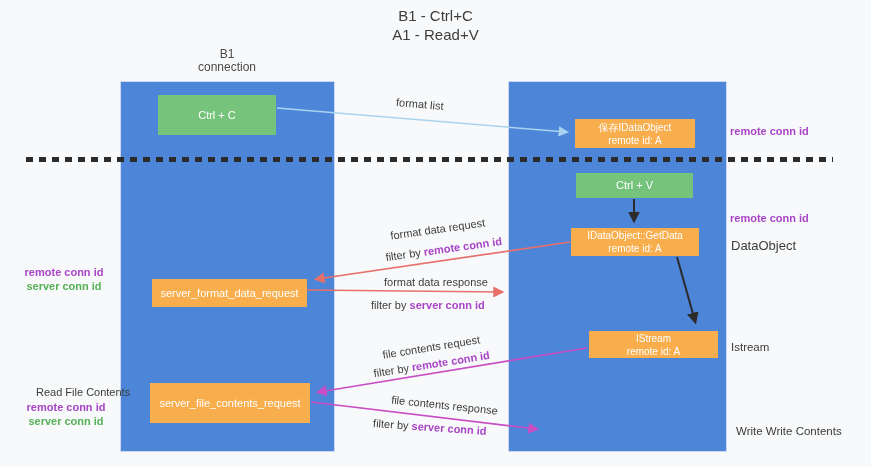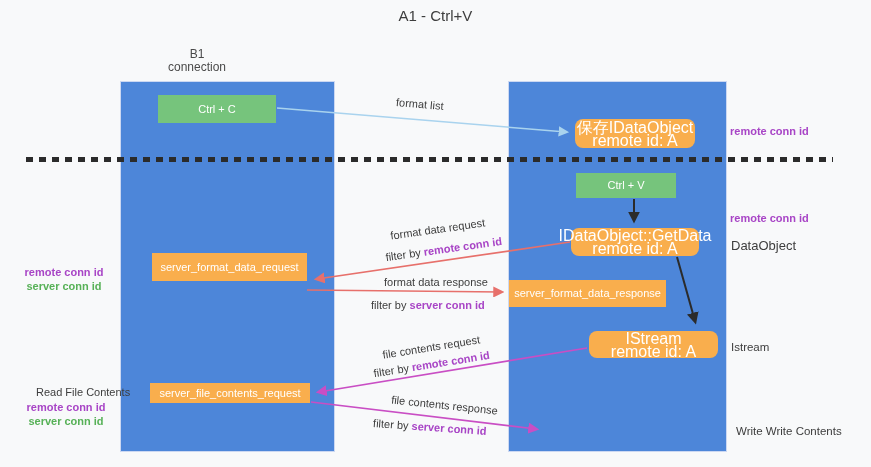--- a/index.html
+++ b/index.html
@@ -40,21 +40,21 @@
   .box{
     position:absolute;
     display:flex;flex-direction:column;align-items:center;justify-content:center;
     color:var(--box_text,#fff);
     font-size:11px;line-height:13px;
     text-align:center;
     box-sizing:border-box;
   }
   .box.green{background:var(--green_box,#76c47c);}
   .box.orange{background:var(--orange_box,#f9ae4d);}
-  .box.two-line{font-size:16px;line-height:13px;border-radius:8px;}
+  .box.two-line{font-size:10px;line-height:13px;}
   .mid-label{
     position:absolute;
     font-size:11px;color:var(--text_dark,#3d3d3d);
     white-space:nowrap;
   }
   .side-label{
     position:absolute;
     font-size:11px;color:var(--text_dark,#3d3d3d);
     white-space:nowrap;
   }
@@ -74,24 +74,25 @@
   .fill-black{fill:var(--arrow_black,#2b2b2b);}
   .fill-red{fill:var(--arrow_red,#e7706b);}
   .fill-magenta{fill:var(--arrow_magenta,#c94ec4);}
 </style>
 </head>
 <body>
 
 <div class="canvas">
 
   <div class="title">
-    <div>A1 - Ctrl+V</div>
+    <div>B1 - Ctrl+C</div>
+    <div>A1 - Read+V</div>
   </div>
 
-  <div class="col-header" style="left:137px;">
+  <div class="col-header" style="left:167px;">
     <div>B1</div>
     <div>connection</div>
   </div>
 
   <div class="lane lane-left"></div>
   <div class="lane lane-right"></div>
 
   <div class="dashed-line"></div>
 
   <svg class="arrows" width="871" height="467" viewBox="0 0 871 467">
@@ -111,52 +112,49 @@
     </defs>
     <line x1="277" y1="108" x2="566" y2="132" class="stroke-blue" marker-end="url(#ah-blue)"></line>
     <line x1="634" y1="199" x2="634" y2="220" class="stroke-black" marker-end="url(#ah-black)"></line>
     <line x1="677" y1="257" x2="695" y2="321" class="stroke-black" marker-end="url(#ah-black)"></line>
     <line x1="570" y1="242" x2="317" y2="279" class="stroke-red" marker-end="url(#ah-red)"></line>
     <line x1="307" y1="290" x2="501" y2="292" class="stroke-red" marker-end="url(#ah-red)"></line>
     <line x1="587" y1="348" x2="319" y2="392" class="stroke-magenta" marker-end="url(#ah-magenta)"></line>
     <line x1="311" y1="402" x2="536" y2="429" class="stroke-magenta" marker-end="url(#ah-magenta)"></line>
   </svg>
 
-  <div class="box green" style="left:158px;top:95px;width:118px;height:28px;">
+  <div class="box green" style="left:158px;top:95px;width:118px;height:40px;">
     <div>Ctrl + C</div>
   </div>
 
   <div class="box orange two-line" style="left:575px;top:119px;width:120px;height:29px;">
     <div>保存IDataObject</div>
     <div>remote id: A</div>
   </div>
 
-  <div class="box green" style="left:576px;top:173px;width:100px;height:25px;">
+  <div class="box green" style="left:576px;top:173px;width:117px;height:25px;">
     <div>Ctrl + V</div>
   </div>
 
   <div class="box orange two-line" style="left:571px;top:228px;width:128px;height:28px;text-align:right;">
     <div>IDataObject::GetData</div>
     <div>remote id: A</div>
   </div>
 
-  <div class="box orange" style="left:152px;top:253px;width:155px;height:28px;">
+  <div class="box orange" style="left:152px;top:279px;width:155px;height:28px;">
     <div>server_format_data_request</div>
   </div>
 
-  <div class="box orange" style="left:509px;top:280px;width:157px;height:27px;">
-    <div>server_format_data_response</div>
-  </div>
 
   <div class="box orange two-line" style="left:589px;top:331px;width:129px;height:27px;">
     <div>IStream</div>
     <div>remote id: A</div>
   </div>
 
-  <div class="box orange" style="left:150px;top:383px;width:160px;height:20px;">
+  <div class="box orange" style="left:150px;top:383px;width:160px;height:40px;">
     <div>server_file_contents_request</div>
   </div>
 
 
   <div class="mid-label" style="left:396px;top:98px;transform:rotate(5deg);">format list</div>
 
   <div class="mid-label" style="left:390px;top:223px;transform:rotate(-8deg);">format data request</div>
   <div class="mid-label" style="left:385px;top:243px;transform:rotate(-8deg);">
     <span>filter by </span><b class="purple">remote conn id</b>
   </div>

